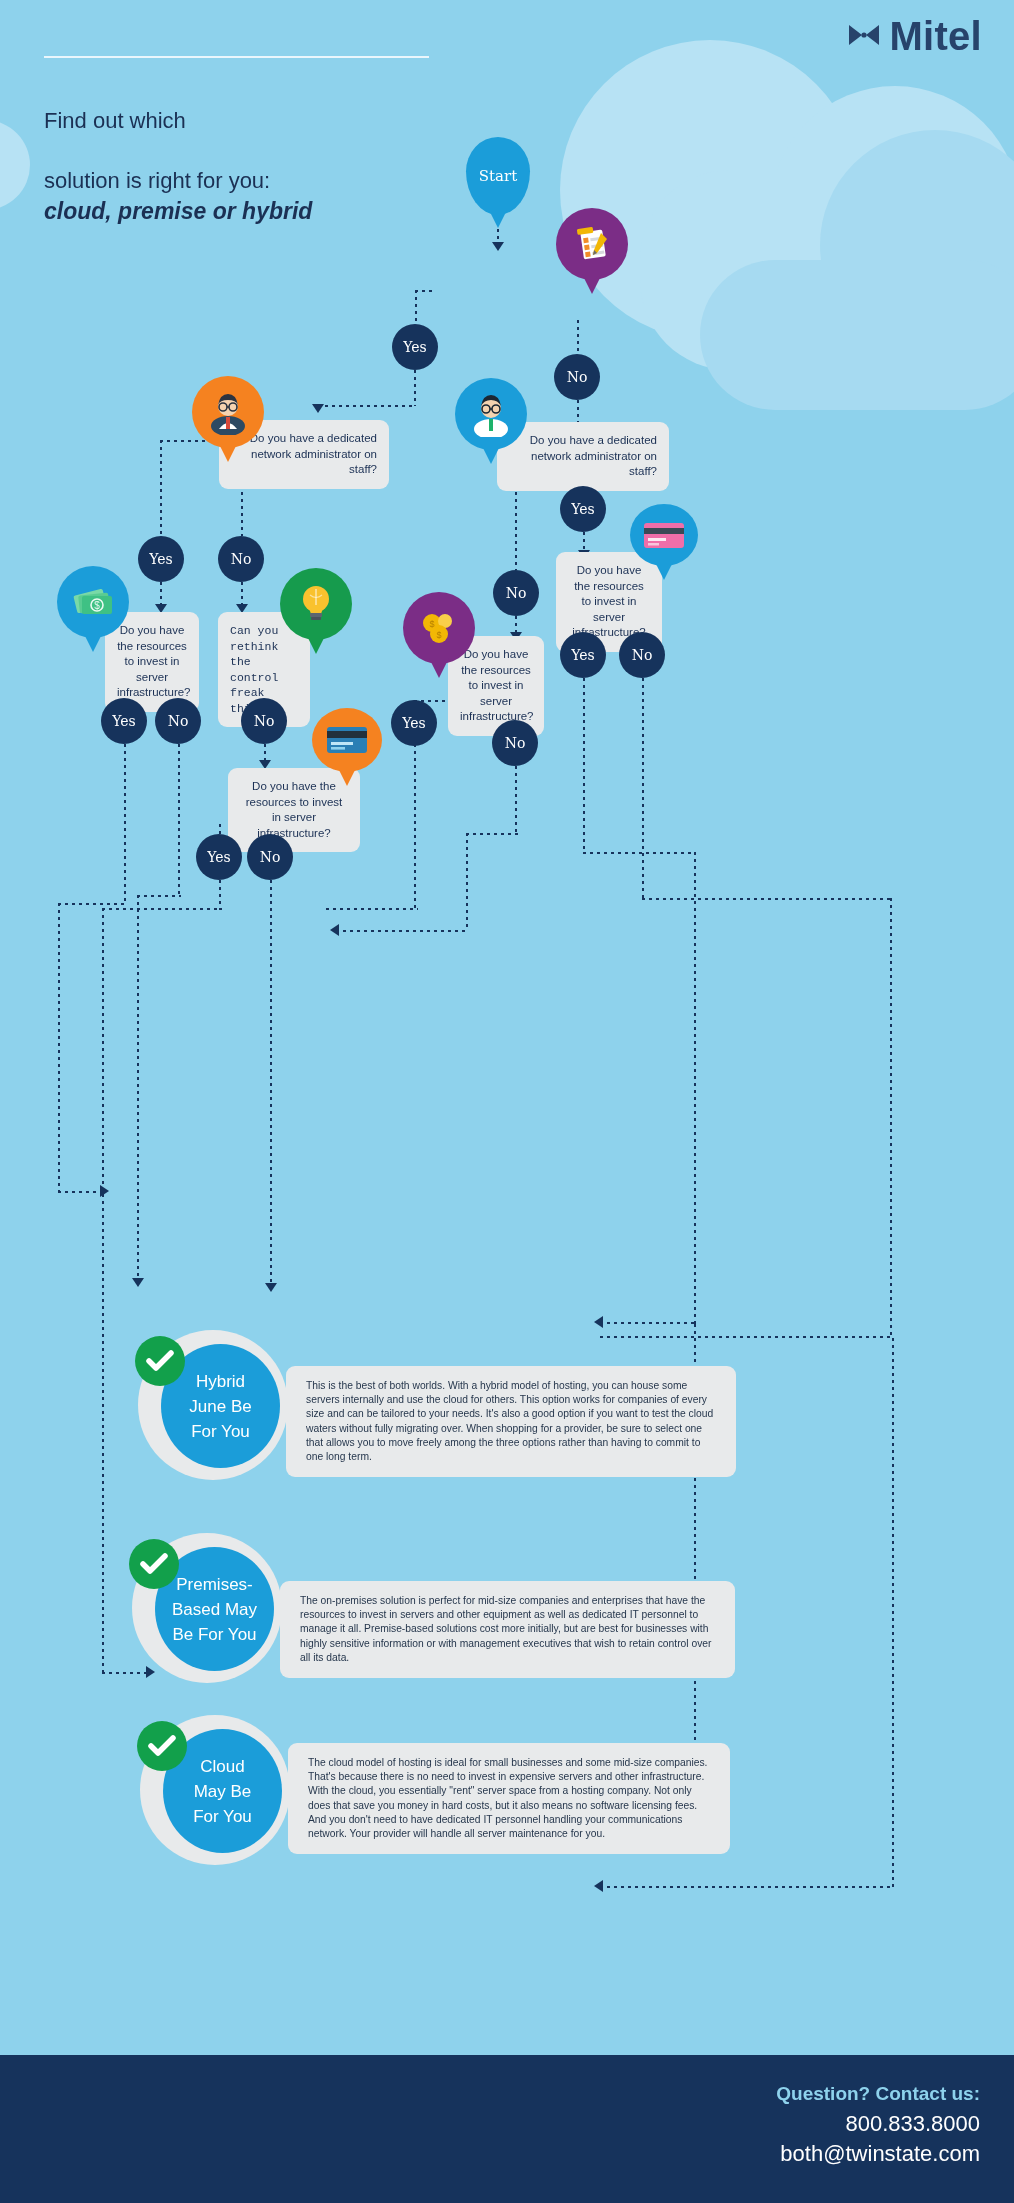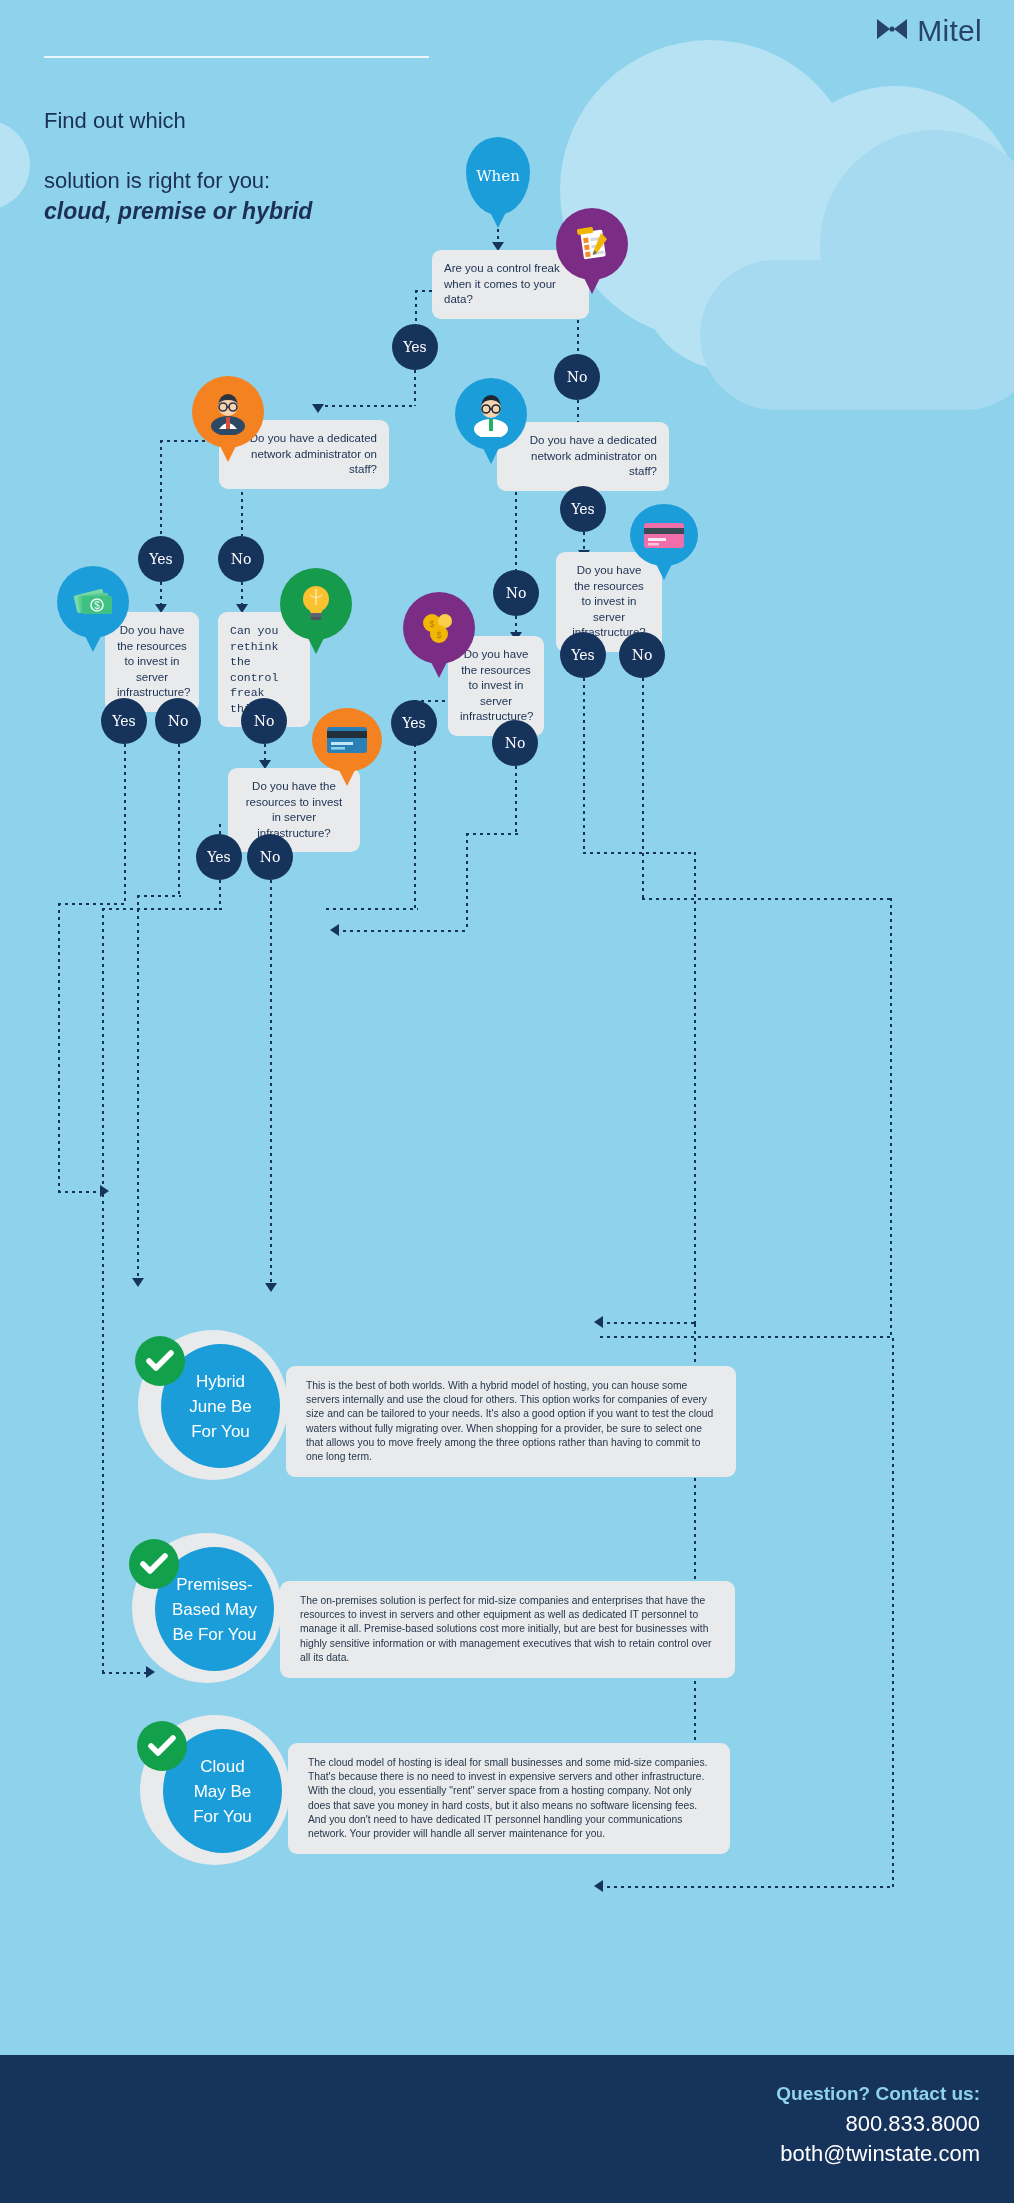--- a/index.html
+++ b/index.html
@@ -34,21 +34,21 @@
     color: #1b3054;
     font-size: 22px;
     line-height: 30px;
     font-weight: 400;
     white-space: pre-line;
   }
   #subtitle-em { display: block; font-weight: 700; font-style: italic; font-size: 23px; }
 
   
   #logo { position: absolute; right: 32px; top: 14px; display: flex; align-items: center; gap: 8px; z-index: 40; }
-  #logo-text { color: #27436b; font-size: 30px; font-weight: 400; letter-spacing: .3px; }
+  #logo-text { color: #27436b; font-size: 40px; font-weight: 700; letter-spacing: .3px; }
 
   
   .qbox {
     position: absolute;
     background: #e8eaeb;
     border-radius: 9px;
     color: #1b3054;
     font-size: 11.5px;
     line-height: 15.5px;
     padding: 11px 12px;
@@ -183,27 +183,24 @@
 
   <div id="header">
     <div id="title-rule"></div>
     <div id="subtitle">
       <span>Find out which</span><br>
       <span>solution is right for you:</span>
       <span id="subtitle-em">cloud, premise or hybrid</span>
     </div>
   </div>
 
-  <div class="start" style="left:466px;top:137px;">When</div>
+  <div class="start" style="left:466px;top:137px;">Start</div>
   <div class="dv" style="left:497px;top:229px;height:14px;"></div>
   <div class="arrow-d" style="left:492px;top:242px;"></div>
 
-  <div class="qbox" style="left:432px;top:250px;width:157px;">
-    <span>Are you a control freak when it comes to your data?</span>
-  </div>
 
   <div class="pin" style="left:556px;top:208px;color:#7b2d86;background:#7b2d86;">
     <svg width="42" height="42" viewBox="0 0 42 42">
       <rect x="11" y="8" width="22" height="27" rx="2" fill="#ffffff" transform="rotate(-8 22 21)"></rect>
       <rect x="13" y="14" width="5" height="5" fill="#f28c28" transform="rotate(-8 22 21)"></rect>
       <rect x="13" y="21" width="5" height="5" fill="#f28c28" transform="rotate(-8 22 21)"></rect>
       <rect x="13" y="28" width="5" height="5" fill="#f28c28" transform="rotate(-8 22 21)"></rect>
       <rect x="20" y="15" width="12" height="3" fill="#d6d9dc" transform="rotate(-8 22 21)"></rect>
       <rect x="20" y="22" width="12" height="3" fill="#d6d9dc" transform="rotate(-8 22 21)"></rect>
       <rect x="20" y="29" width="12" height="3" fill="#d6d9dc" transform="rotate(-8 22 21)"></rect>

